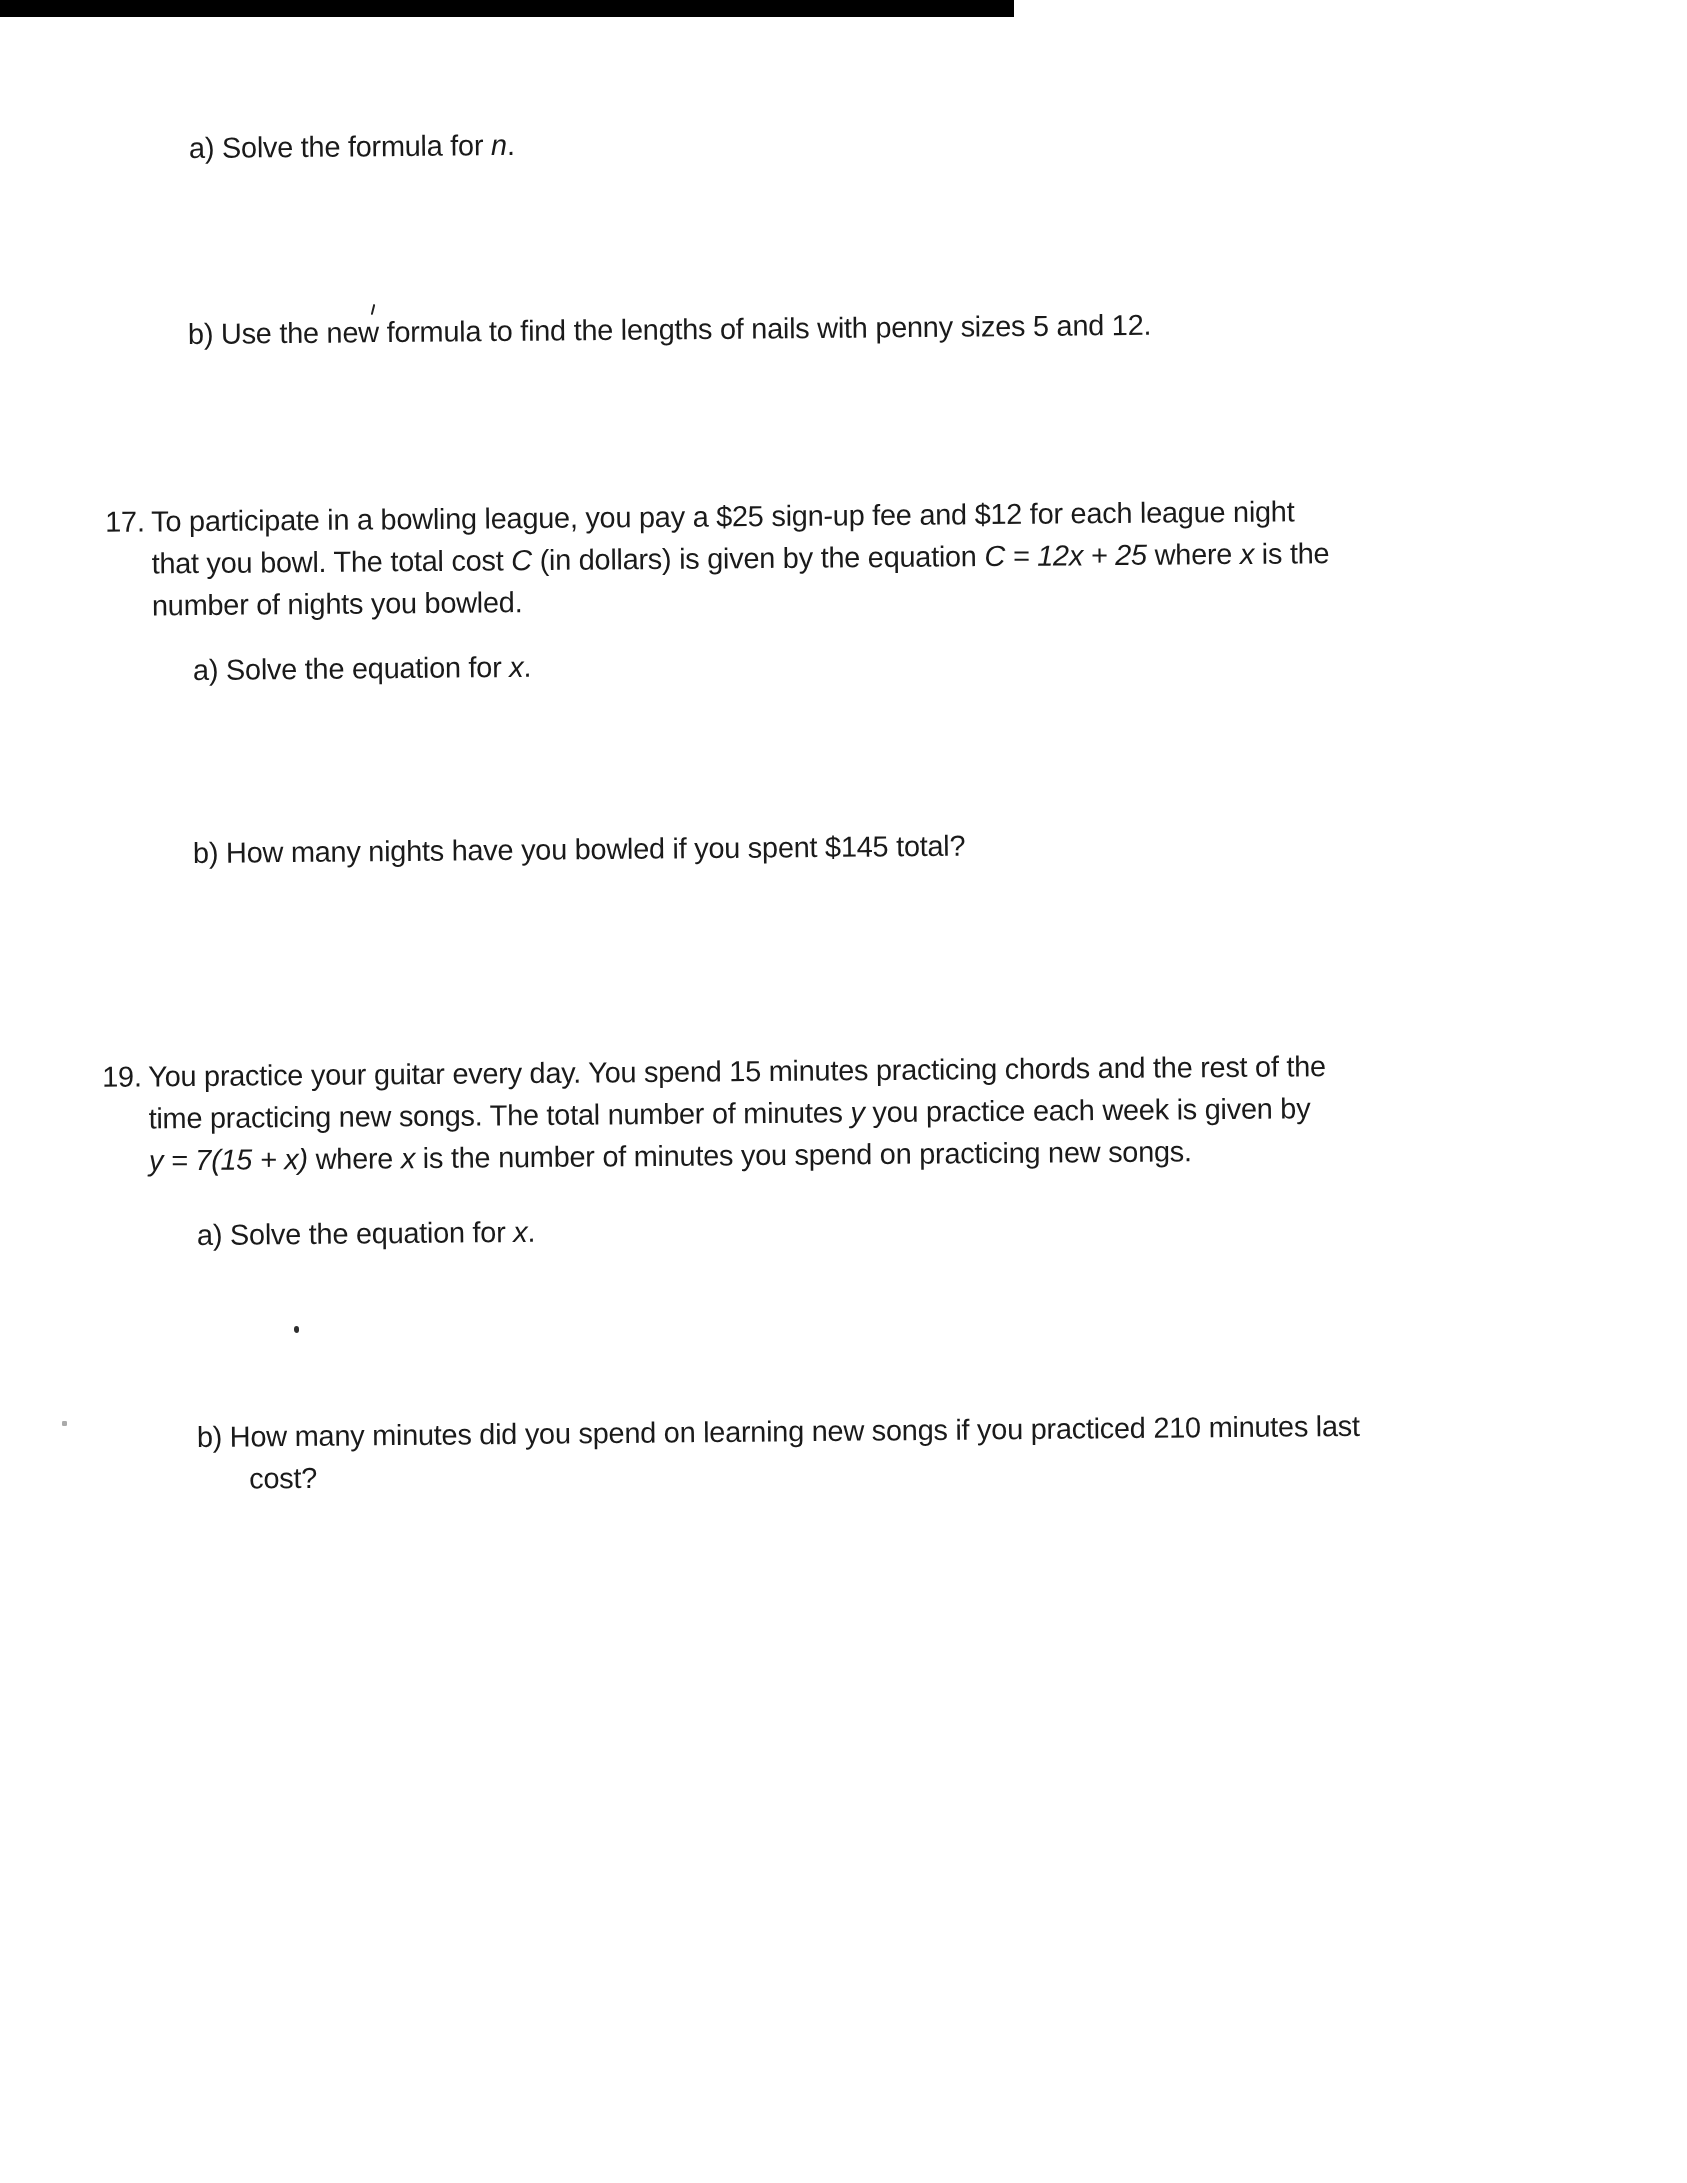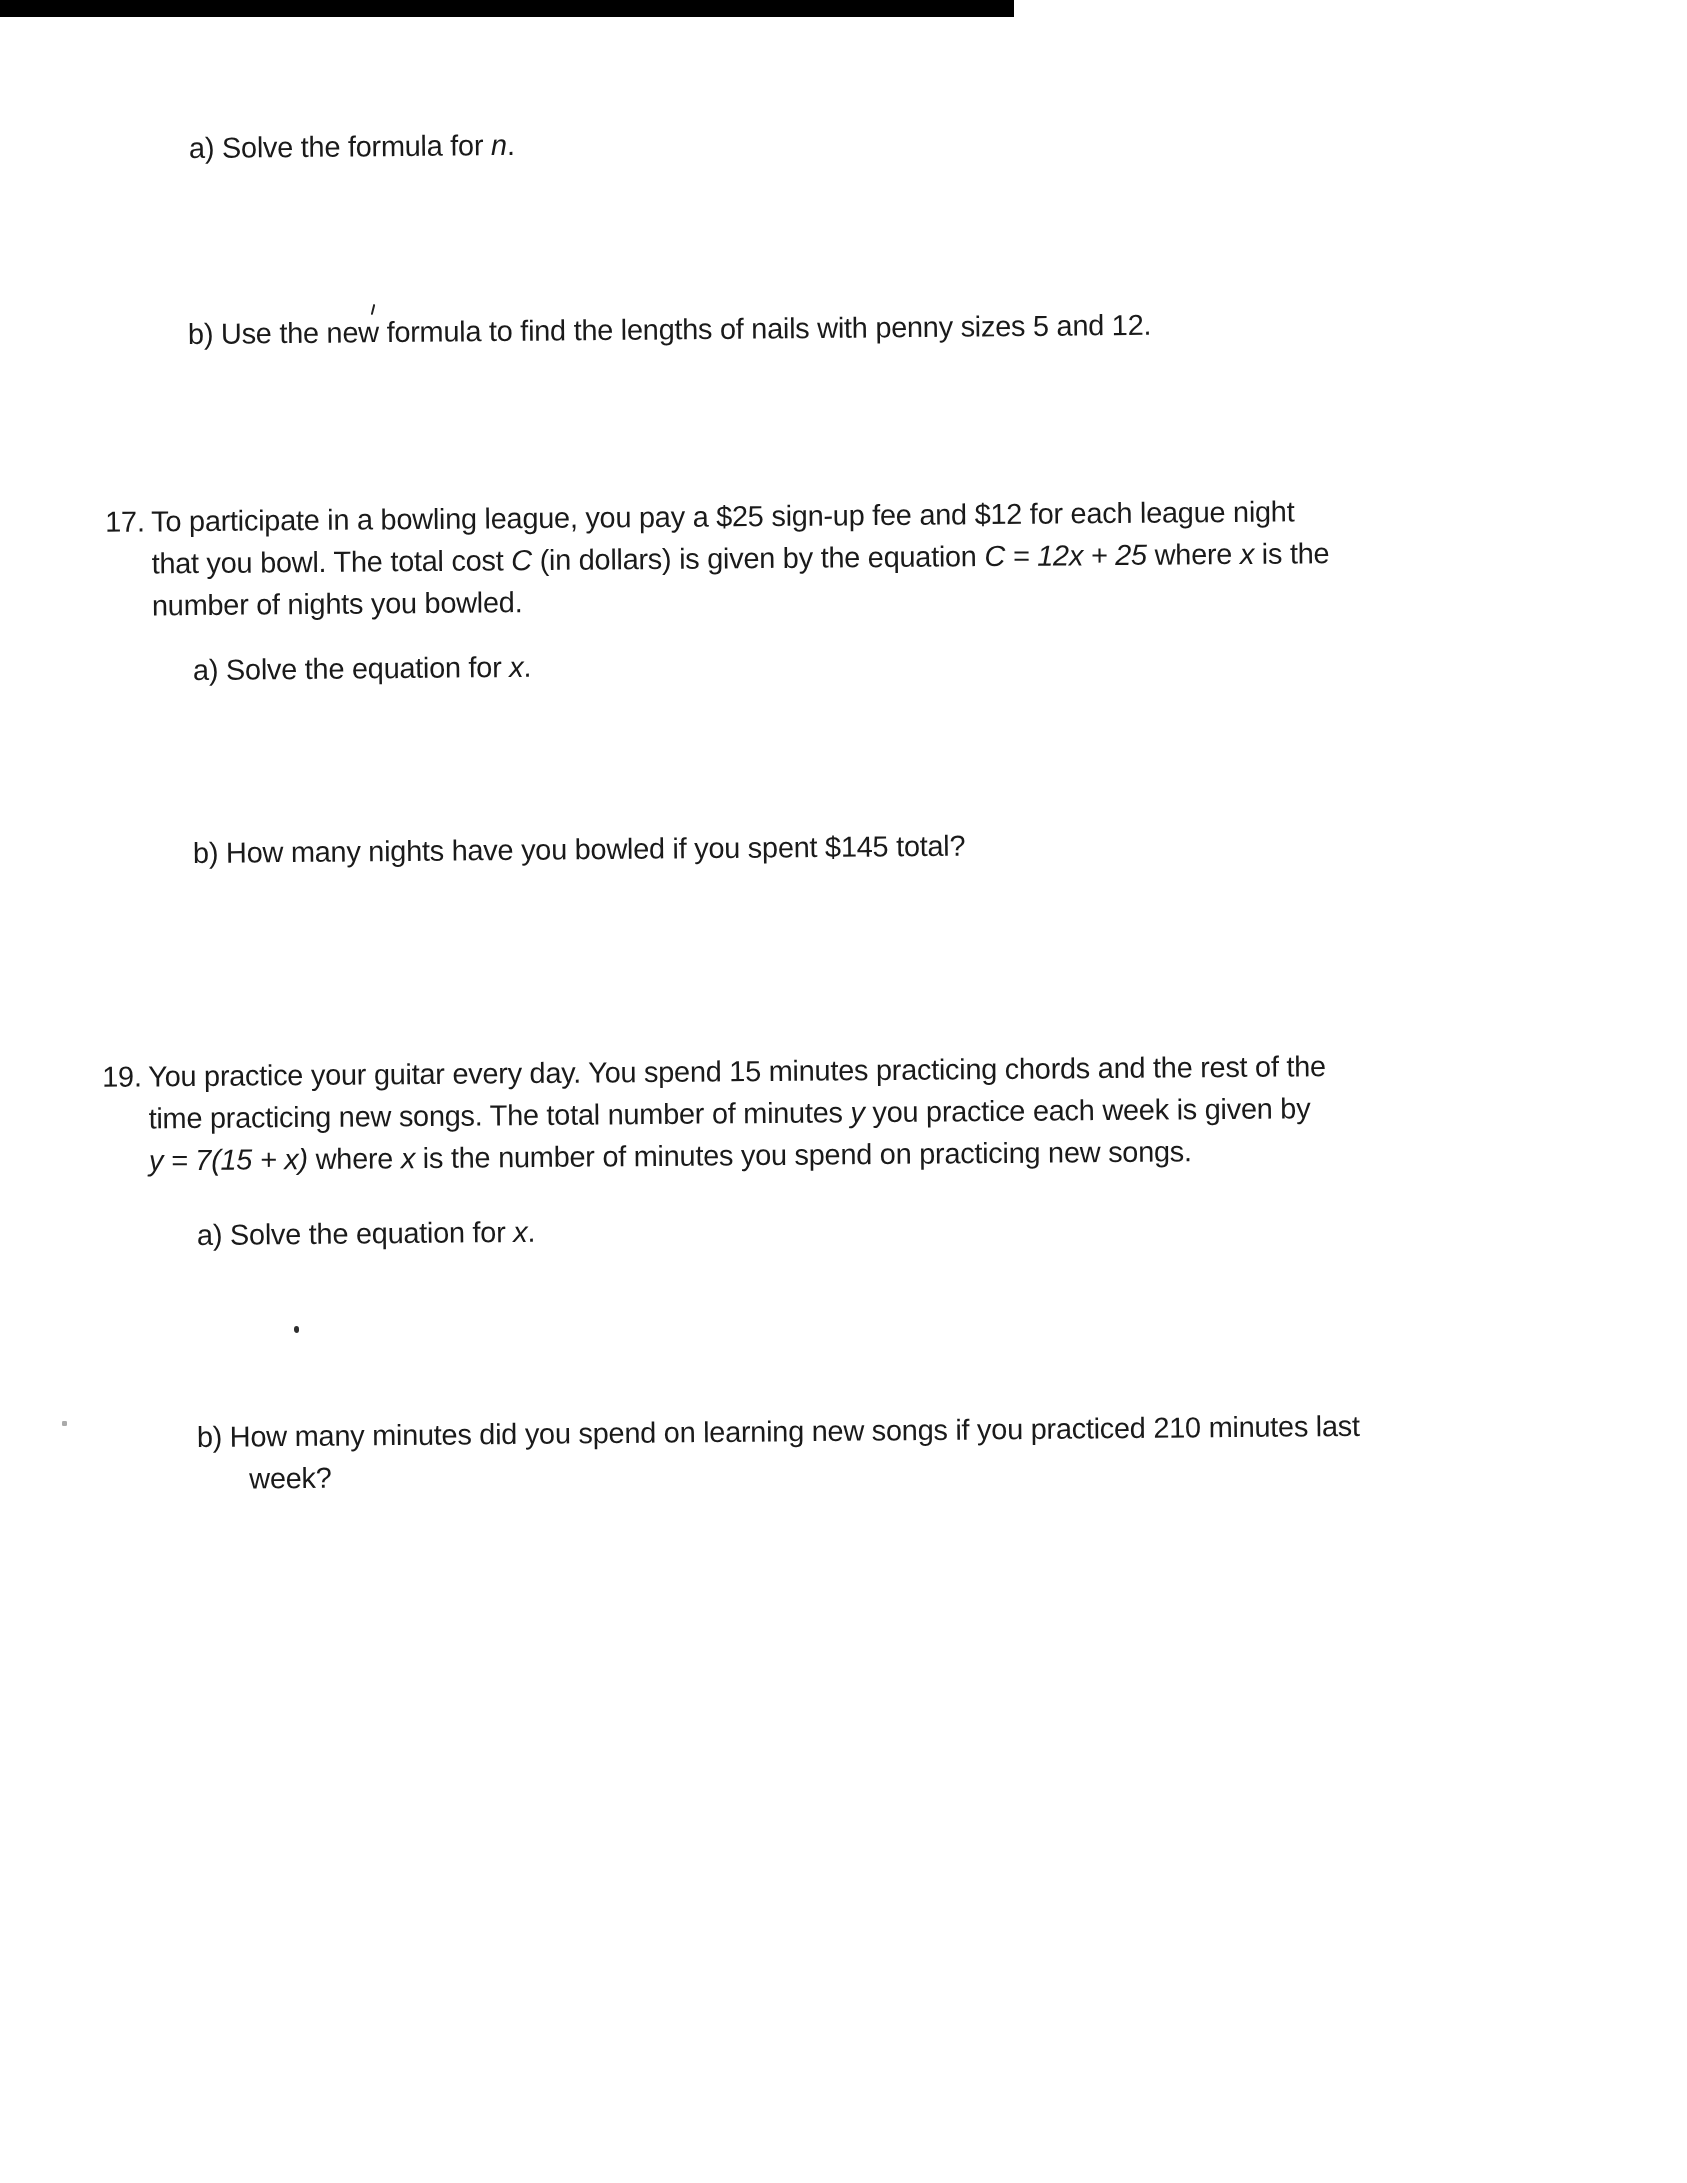--- a/index.html
+++ b/index.html
@@ -117,17 +117,17 @@
     </div>
   </div>
 
   <div class="t" style="left:197px; top:1217px;"><span>a) Solve the equation for </span><span class="it">x</span><span>.</span></div>
 
   <div class="stray-dot"></div>
   <div class="margin-smudge"></div>
 
   <div class="t" style="left:197px; top:1416px;">
     <div class="pline"><span>b) How many minutes did you spend on learning new songs if you practiced 210 minutes last</span></div>
-    <div class="pline indent2"><span>week?</span></div>
+    <div class="pline indent2"><span>cost?</span></div>
   </div>
 
 </div>
 
 
 </body></html>

